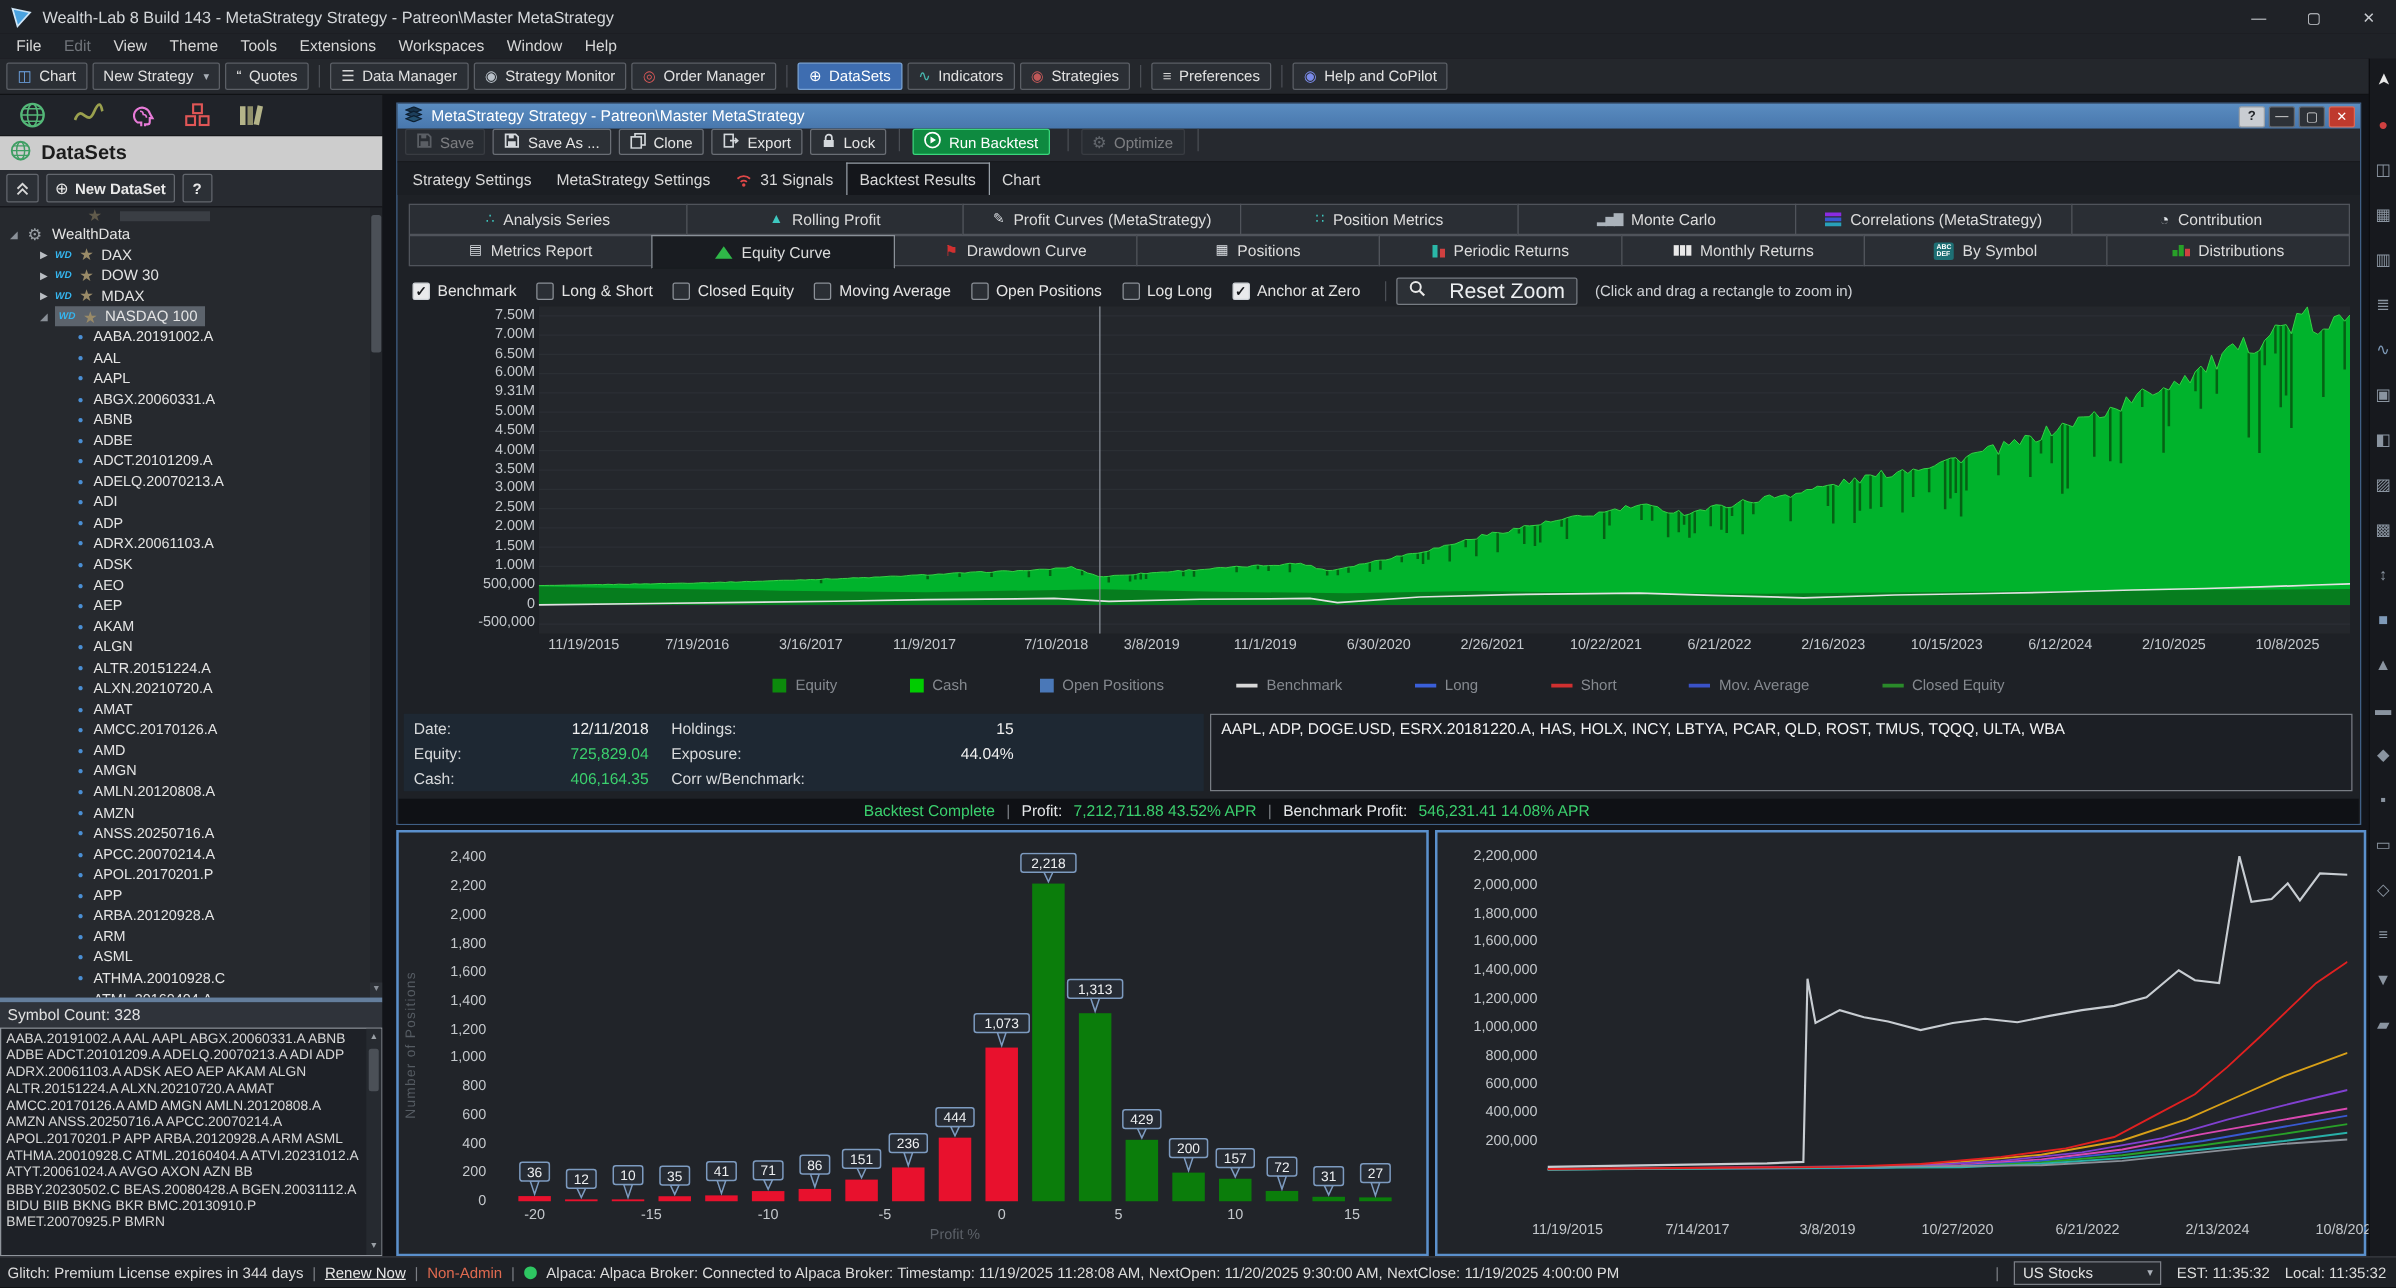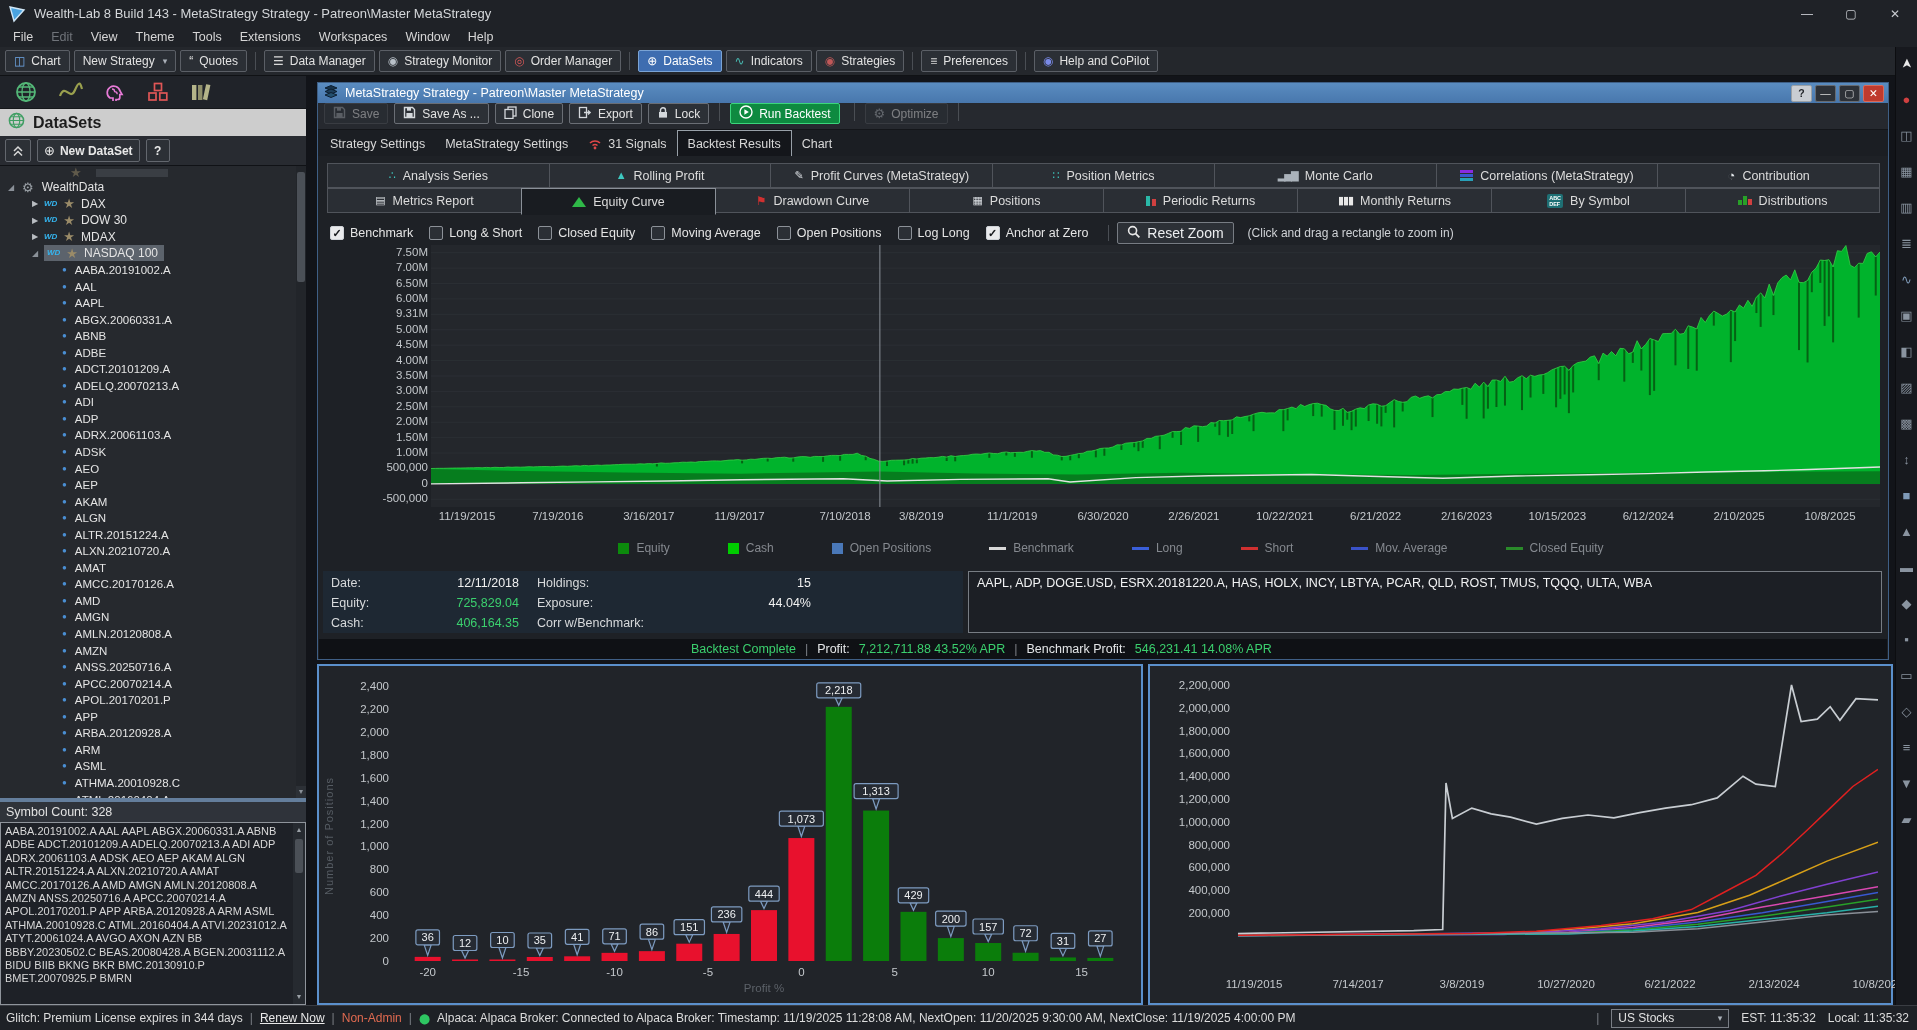--- a/index.html
+++ b/index.html
@@ -58,21 +58,21 @@
   .mwtabs{height:26px;background:#1b1e23;display:flex;align-items:flex-end;padding-left:2px;}
   .mtab{padding:0 10px;height:25px;font-size:12.5px;color:#d8d8d8;display:flex;align-items:center;gap:6px;}
   .mtab.active{background:#14161b;border:1px solid #98a0a8;border-bottom:none;height:26px;}
   .strow{position:absolute;left:10px;width:1552px;display:flex;}
   .st{flex:1;display:flex;align-items:center;justify-content:center;gap:7px;border:1px solid #50545b;background:#2a2e34;font-size:12.5px;color:#dcdcdc;height:25px;margin-left:-1px;}
   .st.active{background:#191c21;border-color:#8a9098;border-bottom-color:#191c21;height:27px;z-index:2;}
   .ctrlrow{position:absolute;left:12px;top:138px;height:24px;display:flex;align-items:center;}
   .cb{display:flex;align-items:center;gap:6px;margin-right:16px;font-size:12.5px;color:#e4e4e4;}
   .cbox{width:14px;height:14px;border-radius:2px;background:#2b2f35;border:1px solid #8c9198;display:flex;align-items:center;justify-content:center;font-size:11px;font-weight:bold;color:transparent;}
   .cbox.on{background:#e9eaec;color:#16181c;border-color:#cfd3d8;}
-  .rzbtn{display:inline-flex;align-items:center;gap:6px;height:22px;padding:0 9px;border:1px solid #777c83;background:#2c3036;border-radius:2px;font-size:14px;color:#eceef0;margin:0 4px;}
+  .rzbtn{display:inline-flex;align-items:center;gap:18px;height:22px;padding:0 9px;border:1px solid #777c83;background:#2c3036;border-radius:2px;font-size:17px;color:#eceef0;margin:0 4px;}
   .hint{font-size:12px;color:#cfd2d6;margin-left:10px;}
   .ylab{position:absolute;right:0;font-size:11.5px;color:#c4c8cc;}
   .xlab{position:absolute;width:110px;text-align:center;font-size:11.5px;color:#c4c8cc;}
   .legend{position:absolute;left:113px;top:456px;width:1360px;height:18px;display:flex;justify-content:center;gap:58px;align-items:center;}
   .litem{display:flex;align-items:center;gap:7px;font-size:12px;color:#85898f;}
   .lsq{width:11px;height:11px;display:inline-block;}
   .lln{width:17px;height:3px;display:inline-block;}
   .infoL{position:absolute;left:5px;top:488px;width:640px;height:62px;background:#1e2833;display:grid;grid-template-columns:64px 132px 172px 120px;grid-auto-rows:20px;align-items:center;font-size:12.5px;padding-top:2px;}
   .il{color:#d8dadc;padding-left:8px;}
   .il2{color:#d8dadc;padding-left:18px;}

